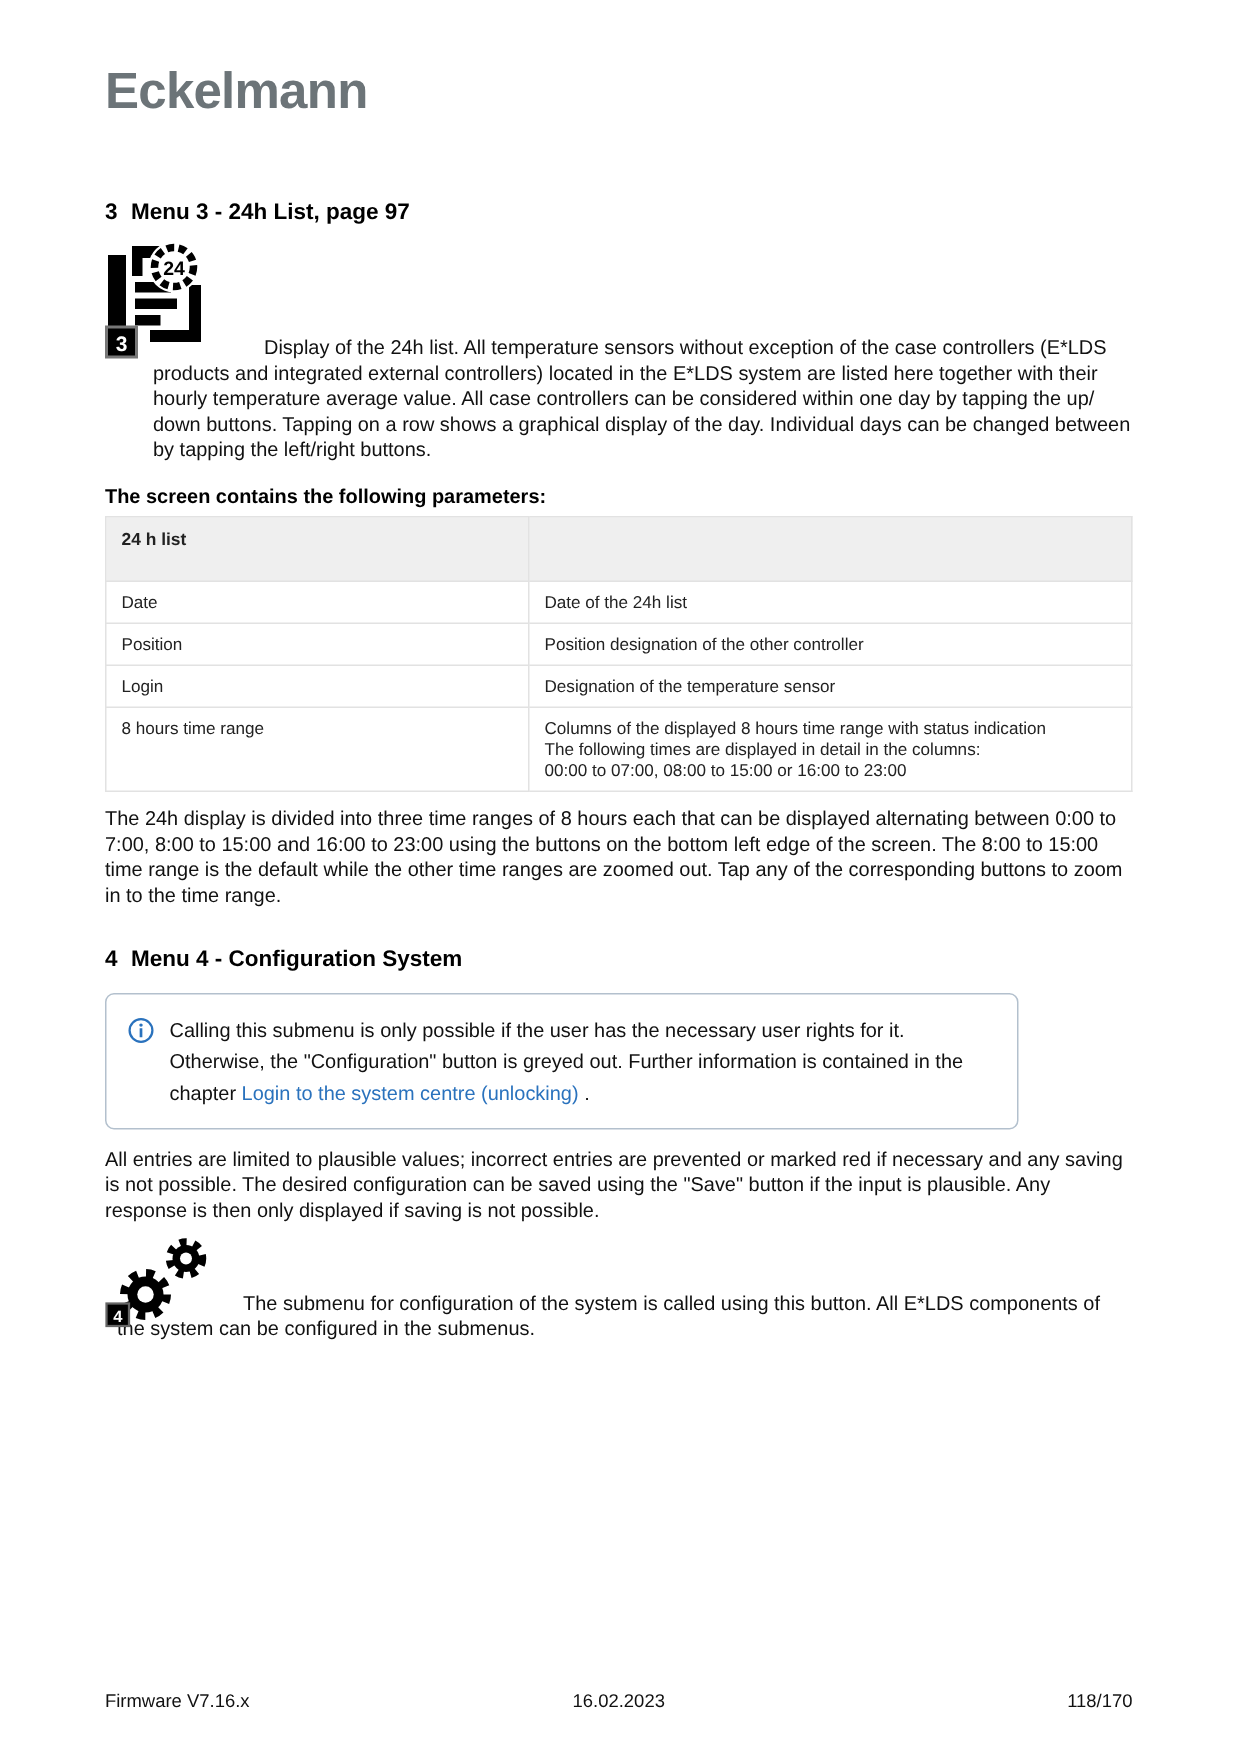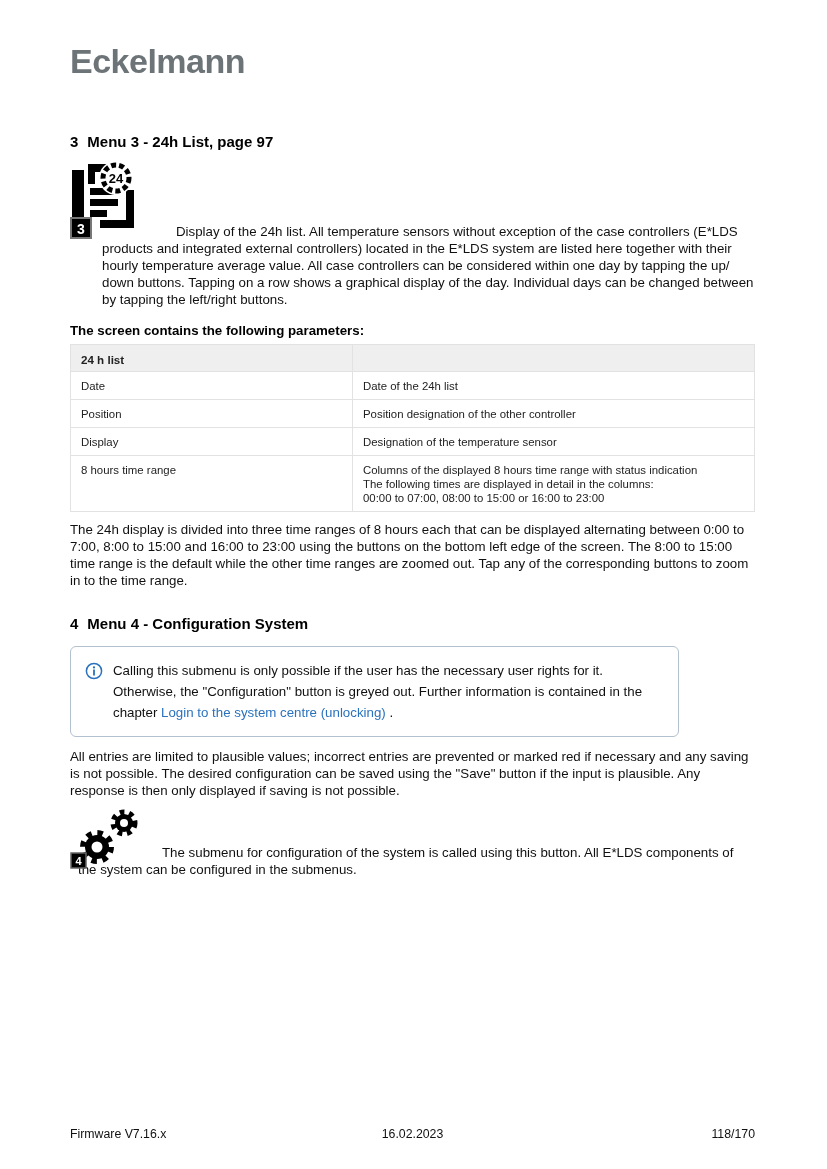--- a/index.html
+++ b/index.html
@@ -39,21 +39,21 @@
   }
 
   table.params {
     margin-top:6px; width:685px; border-collapse:collapse;
     font-size:11.4px; line-height:14px; color:#222;
   }
   table.params td {
     border:1px solid #e2e2e2; vertical-align:top; padding:7px 10px 6px 10px;
   }
   table.params .col-param { width:282px; }
-  table.params tr.thead td { background:#efefef; font-weight:bold; font-size:11.6px; padding-top:8px; padding-bottom:4px; }
+  table.params tr.thead td { background:#efefef; font-weight:bold; font-size:11.6px; padding-top:8px; padding-bottom:20px; }
   .cell-multiline { white-space:pre-line; }
 
   .outro { margin-top:9px; }
 
   .note-box {
     margin-top:14px; width:609px;
     border:1px solid #b3c0cd; border-radius:6px;
     padding:13px 16px 13px 14px;
     display:flex; align-items:flex-start;
   }
@@ -119,21 +119,21 @@
         </tr>
         <tr>
           <td class="col-param">Date</td>
           <td>Date of the 24h list</td>
         </tr>
         <tr>
           <td class="col-param">Position</td>
           <td>Position designation of the other controller</td>
         </tr>
         <tr>
-          <td class="col-param">Display</td>
+          <td class="col-param">Login</td>
           <td>Designation of the temperature sensor</td>
         </tr>
         <tr>
           <td class="col-param">8 hours time range</td>
           <td class="cell-multiline">Columns of the displayed 8 hours time range with status indication
 The following times are displayed in detail in the columns:
 00:00 to 07:00, 08:00 to 15:00 or 16:00 to 23:00</td>
         </tr>
       </tbody>
     </table>

